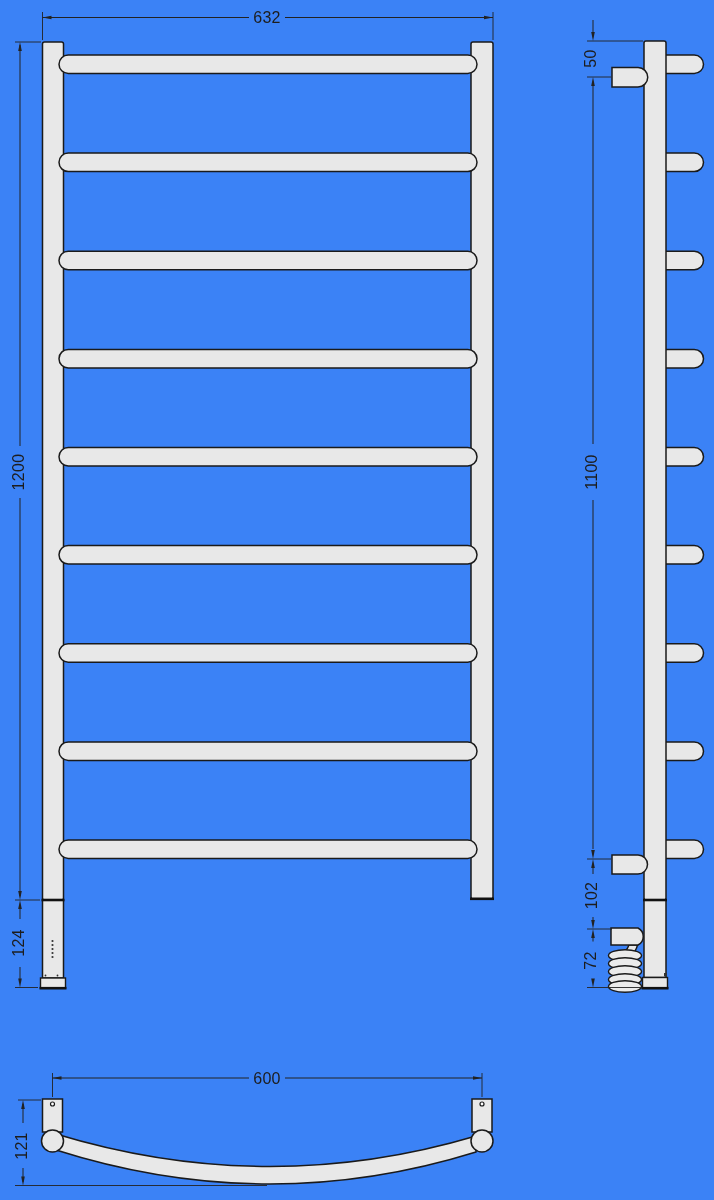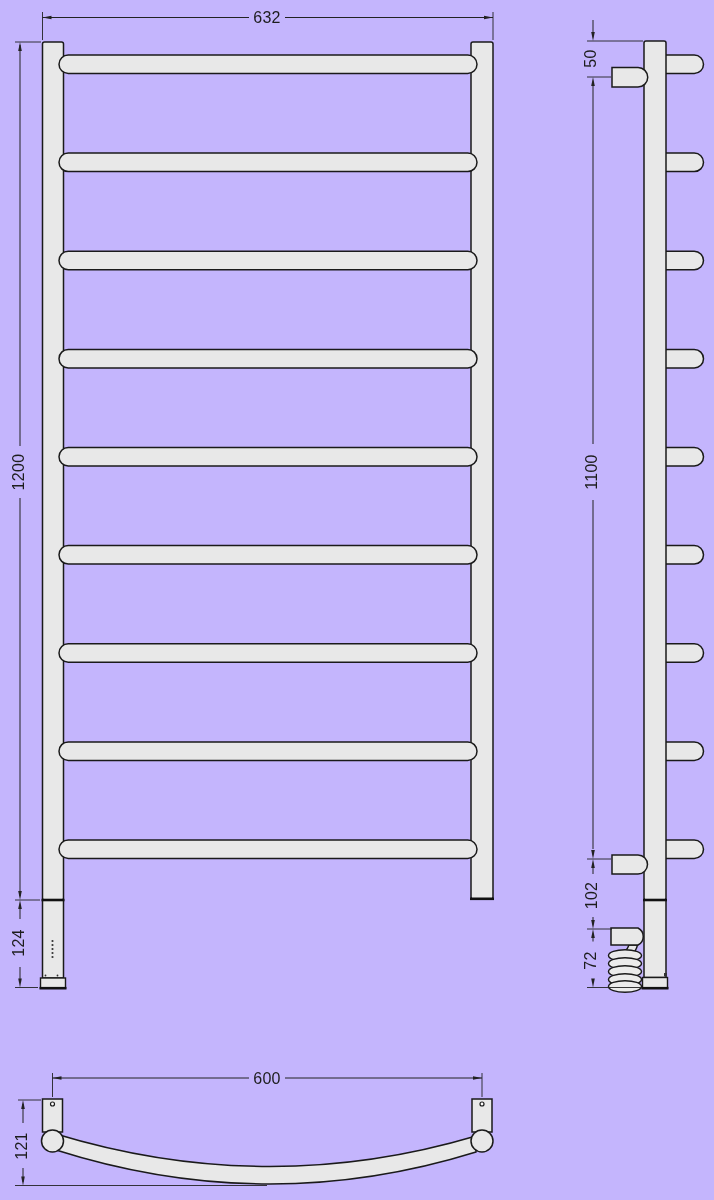--- a/index.html
+++ b/index.html
@@ -1,16 +1,16 @@
 <!DOCTYPE html>
 <html><head>
 <meta charset="utf-8">
 <style>
   html,body{margin:0;padding:0;background:#ffffff;}
-  .page{width:714px;height:1200px;position:relative;background:#c4b5fd;overflow:hidden;}
+  .page{width:714px;height:1200px;position:relative;background:#3b82f6;overflow:hidden;}
   svg{display:block;}
   .body-shape{fill:#e8e8e8;stroke:#1a1a1a;stroke-width:1.5;}
   .body-shape-thin{fill:#e8e8e8;stroke:#1a1a1a;stroke-width:1.4;}
   .coil{fill:#ebebeb;stroke:#1a1a1a;stroke-width:1.4;}
   .thick{stroke:#111111;stroke-width:2.6;fill:none;}
   .dim{stroke:#222222;stroke-width:1;fill:none;}
   .ext{stroke:#222222;stroke-width:0.9;fill:none;}
   .arr{fill:#222222;stroke:none;}
   .dim-text{
     font-family:"Liberation Sans","DejaVu Sans",sans-serif;

